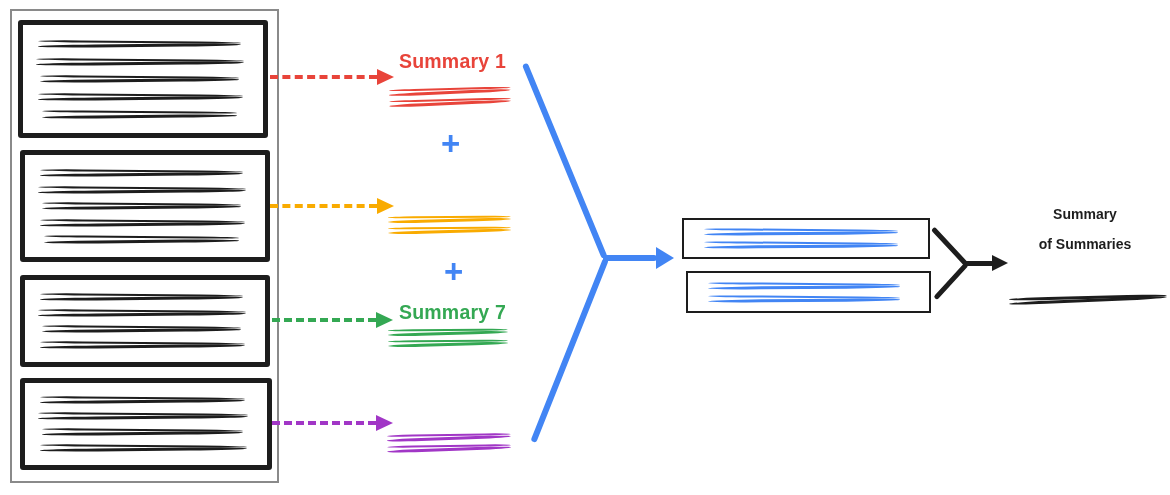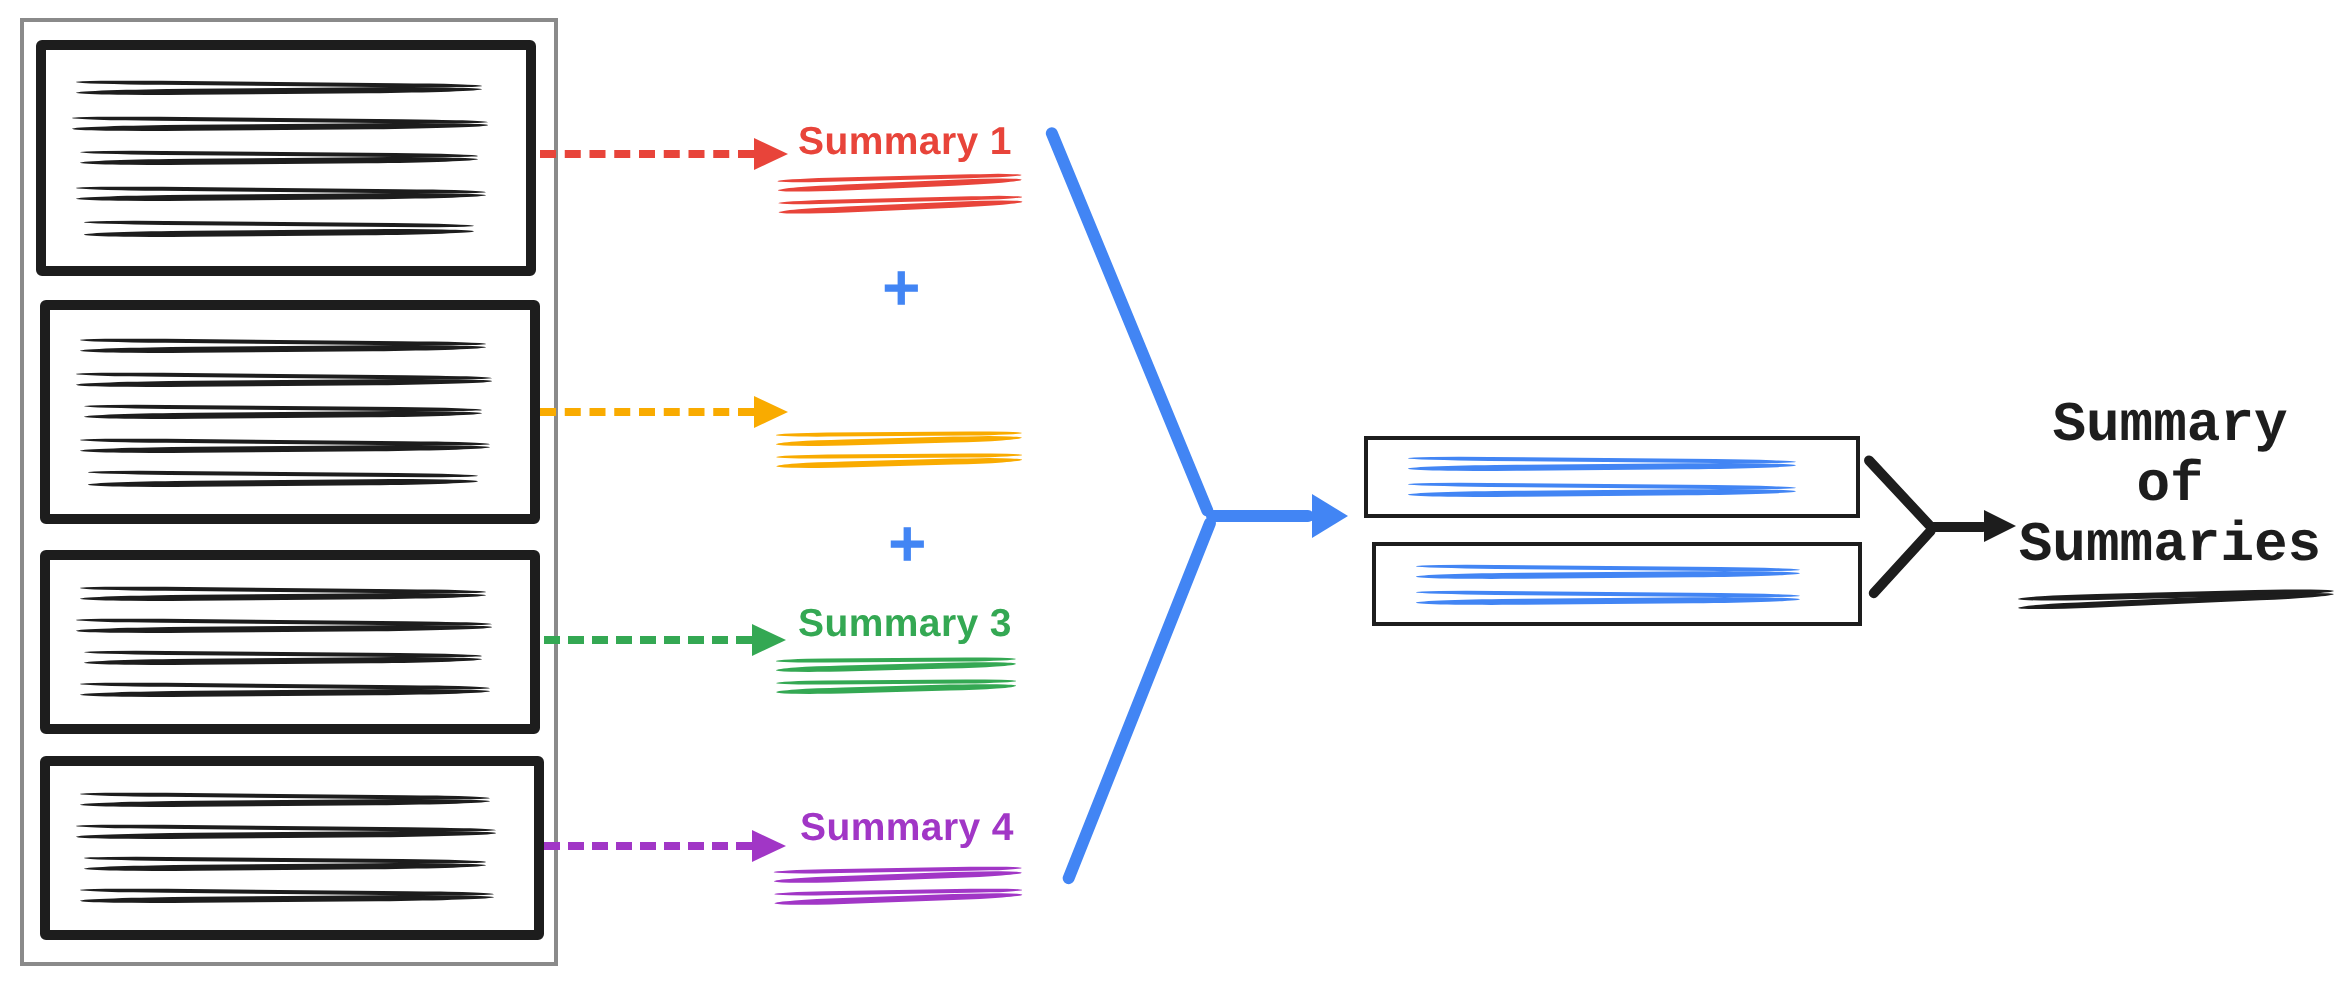--- a/index.html
+++ b/index.html
@@ -59,21 +59,21 @@
 
   
   .merge-title { position:absolute; left:688px; top:141px; width:236px; text-align:center;
                  font-size:27px; font-weight:700; line-height:39px; }
   .sum-box { position:absolute; border:2.5px solid #1D1D1D; display:flex; flex-direction:column;
              justify-content:space-evenly; padding:3px 14px; }
   .sum-box .scrib { width:90%; margin-left:3%; }
 
   
   .final-label { position:absolute; left:1000px; top:199px; width:170px; text-align:center;
-                 font-size:28px; font-weight:600; line-height:30px; color:#1D1D1D;font-family:Liberation Mono, monospace; }
+                 font-size:14px; font-weight:600; line-height:30px; color:#1D1D1D; }
   .final-label span { display:block; }
   .final-scrib { position:absolute; left:1009px; top:294px; width:158px; height:10px;
                  transform:rotate(-2deg); display:flex; flex-direction:column; justify-content:center; }
   .final-scrib .scrib { width:100%; }
   .final-scrib .scrib::before { height:3px; }
   .final-scrib .scrib::after  { height:3.2px; }
   .merge-title span { display:block; }
 </style>
 </head>
 <body>
@@ -118,42 +118,41 @@
   </div>
   <div class="darrow c-green" style="left:272px; top:311px; width:121px;">
     <span class="dash"></span>
     <span class="ahead"></span>
   </div>
   <div class="darrow c-purple" style="left:272px; top:414px; width:121px;">
     <span class="dash"></span>
     <span class="ahead"></span>
   </div>
 
-  <div class="slabel c-red" style="left:399px; top:60px;">Summary 1</div>
+  <div class="slabel c-red" style="left:399px; top:50px;">Summary 1</div>
   <div class="sum-scrib c-red" style="left:389px; top:84px;  width:123px; height:24px; transform:rotate(-2deg);">
       <i class="scrib"></i>
       <i class="scrib"></i>
     </div>
 
   <div class="plus c-blue" style="left:441px; top:127px;">+</div>
 
   <div class="sum-scrib c-orange" style="left:388px; top:212px; width:124px; height:24px; transform:rotate(-1deg);">
       <i class="scrib"></i>
       <i class="scrib"></i>
     </div>
 
   <div class="plus c-blue" style="left:444px; top:255px;">+</div>
 
-  <div class="slabel c-green" style="left:399px; top:301px;">Summary 3</div>
+  <div class="slabel c-green" style="left:399px; top:301px;">Summary 7</div>
   <div class="sum-scrib c-green" style="left:388px; top:324px; width:121px; height:26px; transform:rotate(-1deg);">
       <i class="scrib"></i>
       <i class="scrib"></i>
     </div>
 
-  <div class="slabel c-purple" style="left:400px; top:403px;">Summary 4</div>
   <div class="sum-scrib c-purple" style="left:387px; top:429px; width:125px; height:26px; transform:rotate(-1.5deg);">
       <i class="scrib"></i>
       <i class="scrib"></i>
     </div>
 
   <div class="bar c-blue" style="left:525px; top:61px;  width:210px; height:5.5px; transform:rotate(67.6deg);"></div>
   <div class="bar c-blue" style="left:533px; top:439px; width:197px; height:5.5px; transform:rotate(-68.3deg);"></div>
   <div class="bar c-blue" style="left:603px; top:255px; width:54px;  height:5.5px;"></div>
   <div class="ahead-big" style="left:656px; top:247px; border-top:11px solid transparent;
        border-bottom:11px solid transparent; border-left:18px solid #4285F4;"></div>

